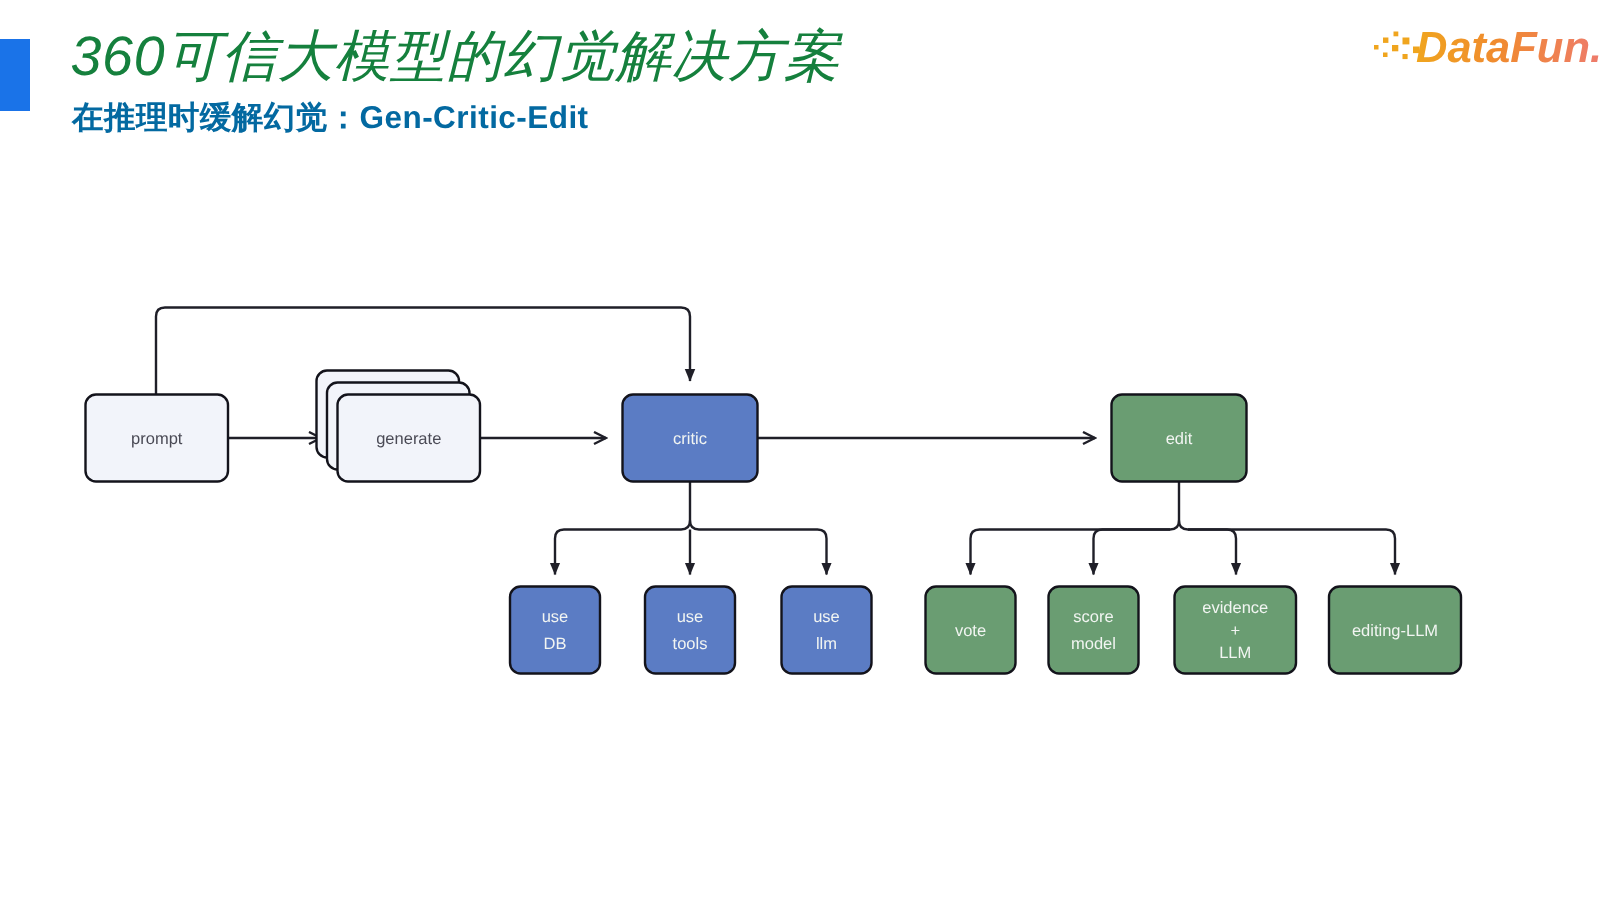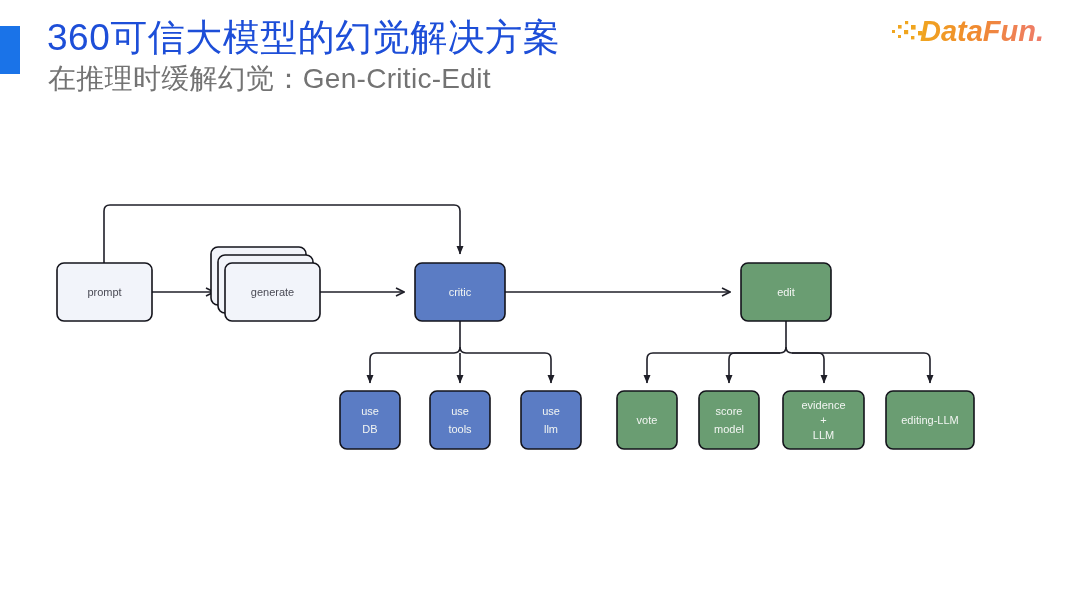--- a/index.html
+++ b/index.html
@@ -32,40 +32,41 @@
     height: 48px;
     background: #1a73e8;
   }
   #page-title {
     position: absolute;
     left: 47px;
     top: 14px;
     font-size: 37px;
     line-height: 48px;
     font-weight: 400;
-    color: #1d4ed8;
+    color: #15803d;
     letter-spacing: 0.5px;
     white-space: nowrap;
+    font-style: italic;
   }
   #page-subtitle {
     position: absolute;
     left: 48px;
     top: 65px;
-    font-size: 28px;
+    font-size: 21px;
     line-height: 28px;
-    font-weight: 400;
-    color: #737373;
+    font-weight: 700;
+    color: #0369a1;
     letter-spacing: 0.3px;
     white-space: nowrap;
   }
 
   
   #brand-logo {
     position: absolute;
-    right: 24px;
+    right: 0;
     top: 10px;
     width: 170px;
     height: 40px;
     text-align: center;
   }
   #brand-logo svg { display: block; }
 
   
   #diagram {
     position: absolute;

